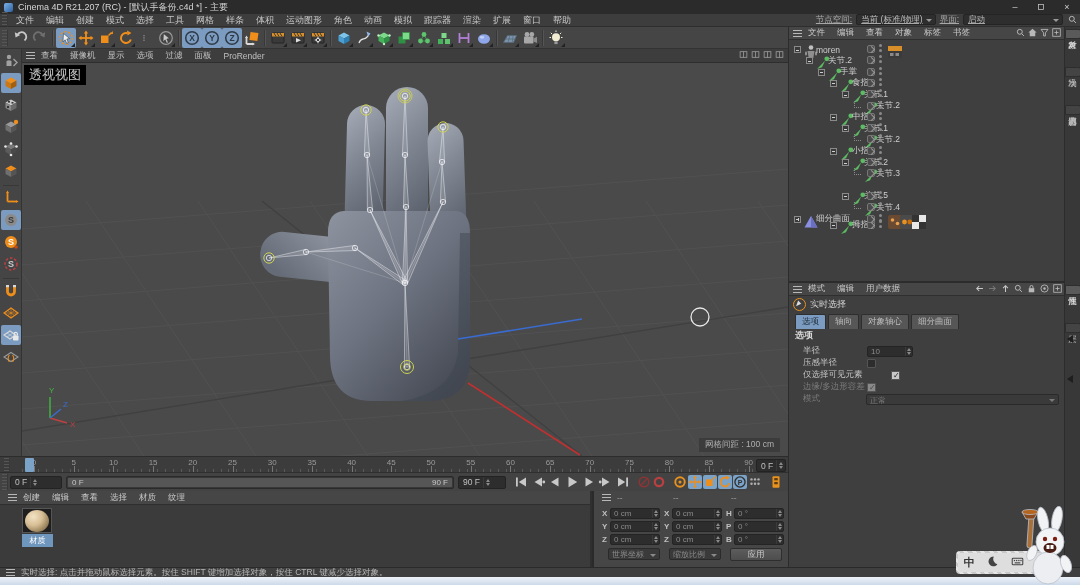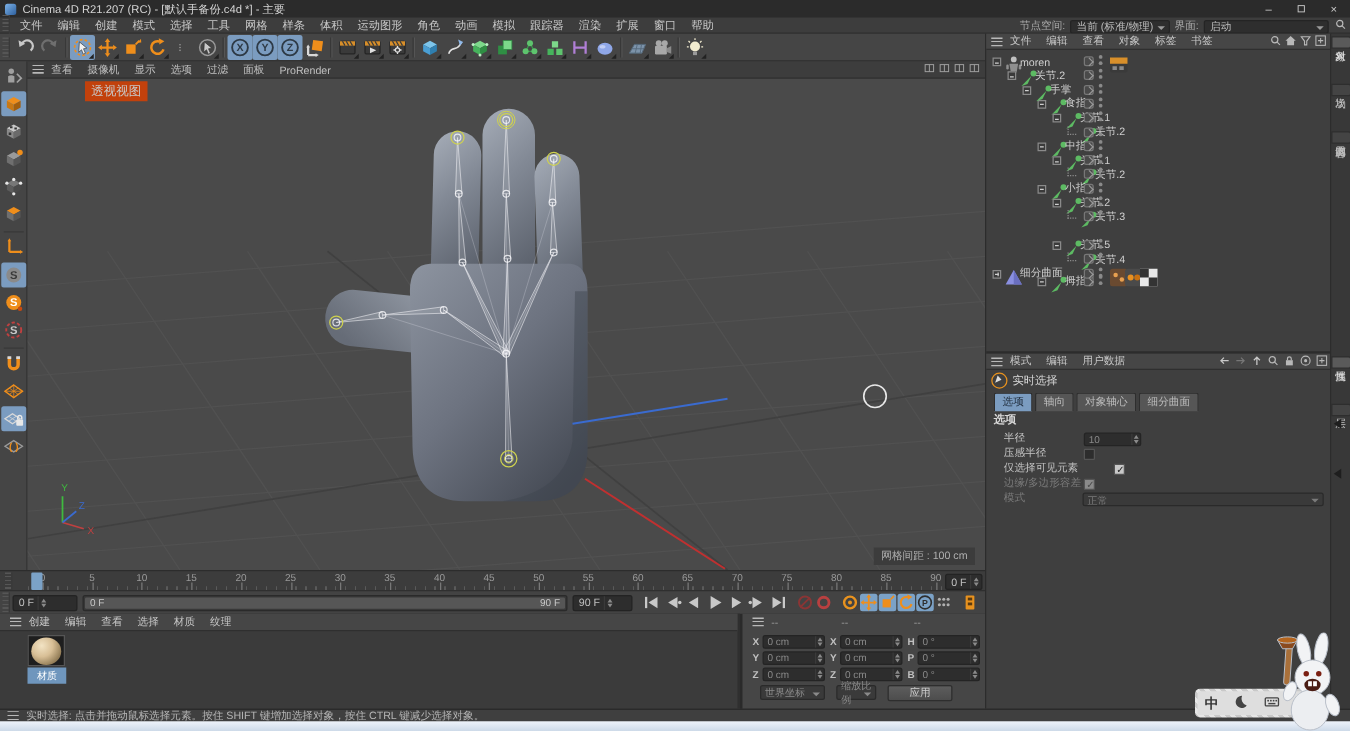--- a/index.html
+++ b/index.html
@@ -11,21 +11,21 @@
   #titlebar { position:absolute; left:0; top:0; width:1080px; height:14px; background:#2b2b2b;
     display:flex; align-items:center; font-size:9px; color:#d5d5d5; }
   #appicon { width:9px; height:9px; margin:0 5px 0 4px; background:linear-gradient(135deg,#7db3e8,#2d5f9e); border-radius:2px; }
   #wincontrols { position:absolute; right:0; top:0; height:14px; display:flex; }
   .winbtn { width:26px; height:14px; display:flex; align-items:center; justify-content:center; color:#cfcfcf; font-size:9px; }
 
   
   #menubar { position:absolute; left:0; top:14px; width:1080px; height:13px; background:#3d3d3d;
     display:flex; align-items:center; border-bottom:1px solid #2e2e2e; }
   #menubar .mitem { padding:0 6px; font-size:9px; color:#c8c8c8; height:13px; line-height:13px; }
-  #nodespace { position:absolute; right:2px; top:0; height:13px; display:flex; align-items:flex-end; gap:4px; font-size:8.5px; color:#a8a8a8; }
+  #nodespace { position:absolute; right:2px; top:0; height:13px; display:flex; align-items:flex-start; gap:4px; font-size:8.5px; color:#a8a8a8;text-decoration:underline; }
   .nsdrop { background:#2e2e2e; border:1px solid #242424; border-radius:2px; height:11px; line-height:9px; padding:0 12px 0 4px; color:#bdbdbd; position:relative; }
   .nsdrop i { position:absolute; right:3px; top:4px; border-left:3px solid transparent; border-right:3px solid transparent; border-top:3px solid #9a9a9a; }
 
   
   #toolbar { position:absolute; left:0; top:27px; width:788px; height:22px; background:#454545;
     display:flex; align-items:center; border-bottom:1px solid #333; }
   .grip { width:6px; height:16px; margin:0 2px; background:repeating-linear-gradient(#565656 0 1px,transparent 1px 3px); border-right:1px solid #393939; }
   .tbtn { width:20px; height:20px; display:flex; align-items:center; justify-content:center; border-radius:2px; position:relative; flex:none; }
   .tbtn.active { background:#7b9cc0; }
   .tbtn.sub:after { content:""; position:absolute; right:1px; bottom:1px; border-left:4px solid transparent; border-bottom:4px solid #222; }
@@ -36,21 +36,21 @@
     border-right:1px solid #333; display:flex; flex-direction:column; align-items:center; padding-top:2px; }
   #lefttools .tbtn { width:20px; height:20px; margin-bottom:2px; }
   #lefttools .lsep { width:16px; height:1px; background:#383838; margin:2px 0; }
 
   
   #vpmenu { position:absolute; left:22px; top:49px; width:766px; height:14px; background:#3d3d3d;
     display:flex; align-items:center; border-bottom:1px solid #2e2e2e; }
   #vpmenu .mitem { padding:0 6px; font-size:8.5px; color:#c0c0c0; }
   #vpmenu .right { margin-left:auto; display:flex; gap:3px; padding-right:4px; }
   #viewport { position:absolute; left:22px; top:63px; width:766px; height:393px; background:#4a4a4a; overflow:hidden; }
-  #viewlabel { position:absolute; left:2px; top:2px; background:#c2410c; color:#c8c8c8; font-size:10px; padding:1px 5px;margin-left:44px; }
+  #viewlabel { position:absolute; left:2px; top:2px; background:#000000; color:#c8c8c8; font-size:13px; padding:1px 5px; }
   #gridlabel { position:absolute; right:8px; bottom:4px; background:#3c3c3c; color:#b0b0b0; font-size:8.5px; padding:1px 6px; }
 
   
   #ruler { position:absolute; left:0; top:456px; width:788px; height:16px; background:#3c3c3c; border-top:1px solid #2c2c2c; }
   #rulerticks { position:absolute; left:22px; top:0; width:734px; height:16px;
      background:repeating-linear-gradient(90deg,#5a5a5a 0 1px,transparent 1px 7.94px) bottom/100% 4px no-repeat; }
   .tick { position:absolute; top:1px; font-size:8px; color:#9a9a9a; transform:translateX(-50%); }
   .tickmark { position:absolute; bottom:0; width:1px; height:7px; background:#787878; }
   #playhead { position:absolute; left:25px; top:1px; width:9px; height:14px; background:#7ba2c7; border-radius:1px; }
   #curframebox { position:absolute; right:2px; top:2px; }
@@ -971,21 +971,21 @@
               <i class="spD"></i>
             </span>
           </div>
         </div>
       </div>
     <div style="position:absolute;left:14px;top:57px;display:flex;gap:9px;width:180px">
       <div class="cdrop" style="width:52px">
           <span>世界坐标</span>
           <i></i>
         </div>
-      <div class="cdrop" style="width:32px">
+      <div class="cdrop" style="width:52px">
           <span>缩放比例</span>
           <i></i>
         </div>
       <div id="applybtn" style="width:52px">应用</div>
     </div>
   </div>
 
   <div id="rightpanel">
     <div id="ommenu">
         <span class="ham" style="margin-left:4px"></span>

